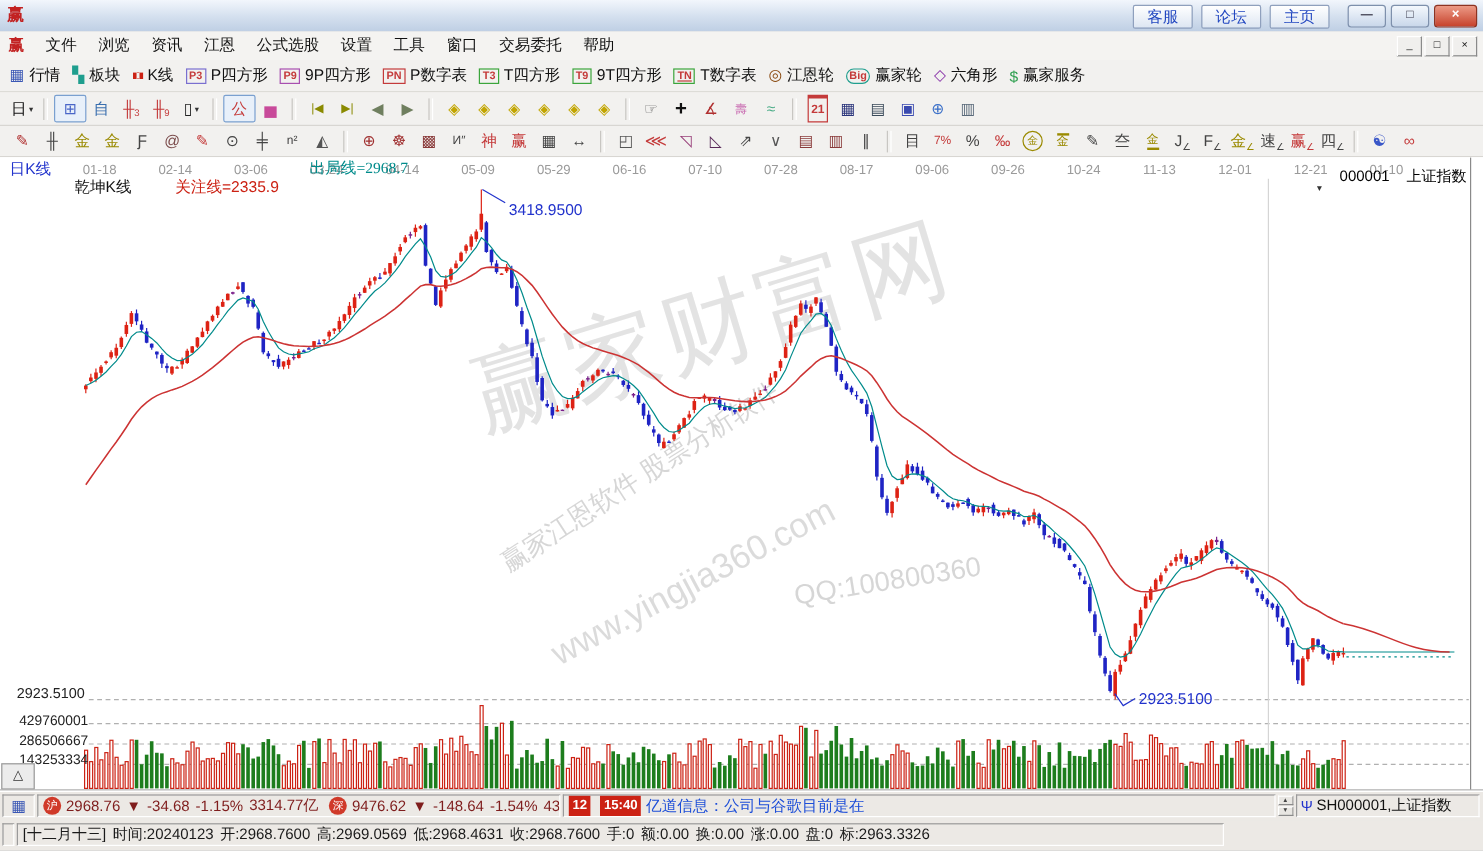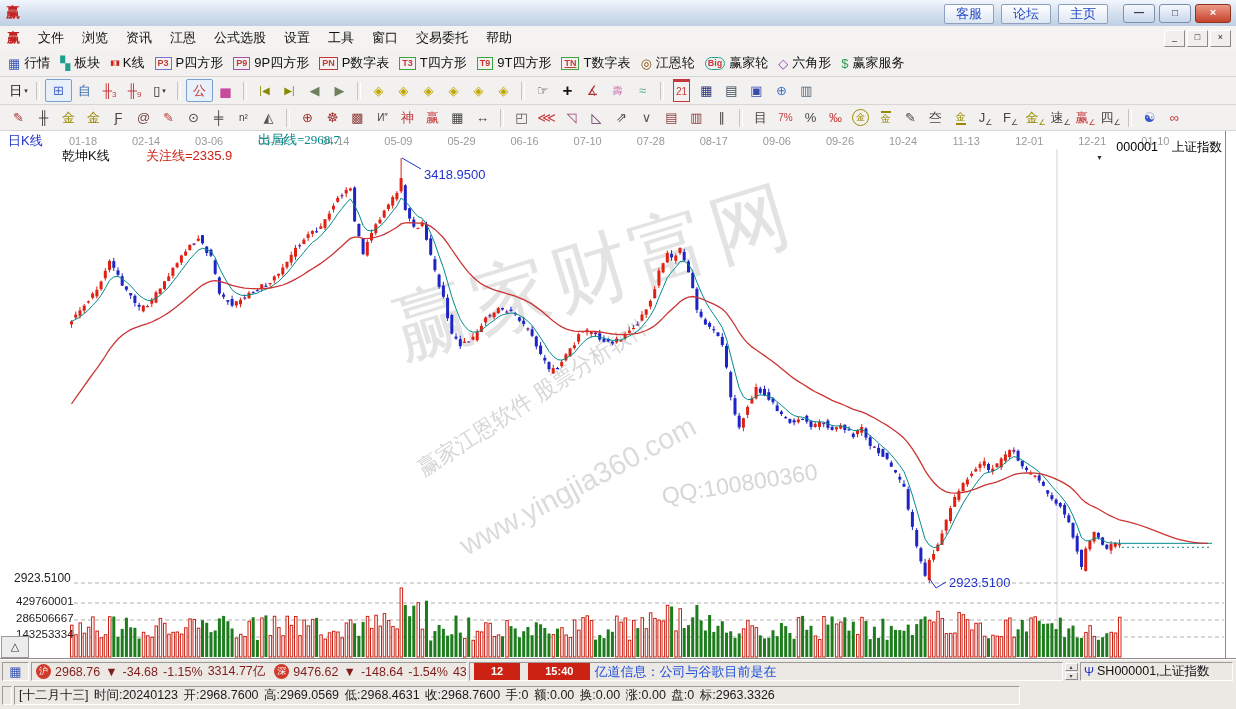--- a/index.html
+++ b/index.html
@@ -39,21 +39,21 @@
   .badge1.round{border-radius:8px;}
   .t1label{color:#111;}
   .ibtn{min-width:25px;height:21px;display:inline-flex;align-items:center;justify-content:center;
     font-size:13px;position:relative;}
   .ibtn.sel{border:1px solid #7aa0d0;background:#e8f0fa;border-radius:2px;}
   .vsep{width:2px;height:18px;border-left:1px solid #c8c6c2;border-right:1px solid #ffffff;margin:0 5px;}
   .sub{font-size:8px;align-self:flex-end;margin-bottom:2px;}
   .dd{font-size:7px;color:#333;margin-left:2px;}
   .small2{font-size:10px;}
   .big{font-size:17px;font-weight:bold;}
-  .calbox{border:1px solid #c43a3a;border-top-width:3px;color:#c43a3a;font-size:10px;font-weight:normal;
+  .calbox{border:1px solid #c43a3a;border-top-width:3px;color:#c43a3a;font-size:10px;font-weight:bold;
     padding:4px 2px;line-height:11px;}
   .circ{border:1px solid #9a8a00;border-radius:50%;width:15px;height:15px;line-height:14px;text-align:center;font-size:9px;}
   .over{border-top:2px solid #9a8a00;font-size:10px;line-height:12px;}
   .under{border-bottom:2px solid #9a8a00;font-size:10px;line-height:12px;}
   .angmark{font-size:8px;align-self:flex-end;margin-bottom:1px;}
   
   .chart{position:absolute;top:131px;left:0;width:1236px;height:528px;background:#fff;overflow:hidden;}
   .ov{position:absolute;font-size:13px;white-space:nowrap;pointer-events:none;}
   #dayk{left:8px;top:1px;color:#2233cc;}
   #qk{left:62px;top:16px;color:#111;}
@@ -79,21 +79,21 @@
   .cell{position:absolute;top:2px;height:19px;border:1px solid;border-color:#9a9a9a #fff #fff #9a9a9a;
     display:flex;align-items:center;overflow:hidden;white-space:nowrap;box-sizing:border-box;}
   #c-icon{left:2px;width:27px;justify-content:center;color:#3a57b5;font-size:13px;}
   #c-market{left:31px;width:436px;font-size:12.5px;}
   #c-news{left:469px;width:594px;font-size:13px;}
   #c-spin{left:1064px;width:14px;border:none;flex-direction:column;justify-content:center;gap:1px;}
   #c-sym{left:1080px;width:153px;font-size:12.5px;color:#111;padding-left:3px;}
   .grn{color:#7f1d1d;margin-right:5px;}
   .mkicon{flex:none;width:15px;height:15px;border-radius:50%;background:#d03a2a;color:#fff;
     font-size:9px;line-height:15px;text-align:center;margin:0 4px;}
-  .nbadge{flex:none;background:#cc2214;color:#fff;font-size:11px;font-weight:bold;padding:0 17px;
+  .nbadge{flex:none;background:#cc2214;color:#fff;font-size:11px;font-weight:bold;padding:0 3px;
     margin:13px 4px;height:17px;line-height:17px;}
   .rtxt{color:#cc2214;}
   .btxt{color:#1d4ed8;}
   .spb{width:13px;height:8px;border:1px solid;border-color:#fff #8a8a8a #8a8a8a #fff;background:#e8e6e2;
     font-size:6px;line-height:6px;text-align:center;color:#444;box-sizing:border-box;}
   .sig{color:#2233cc;font-size:12px;margin-right:3px;}
   #d-grip{left:2px;width:10px;}
   #d-main{left:14px;width:1006px;font-size:12.5px;color:#1a1a1a;padding-left:4px;word-spacing:2px;}
 </style>
 </head>

